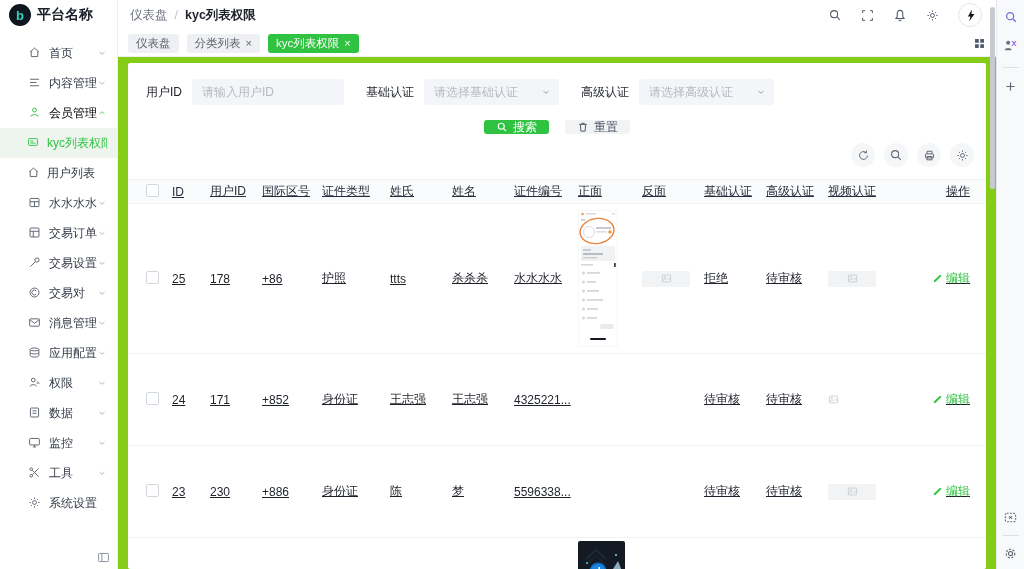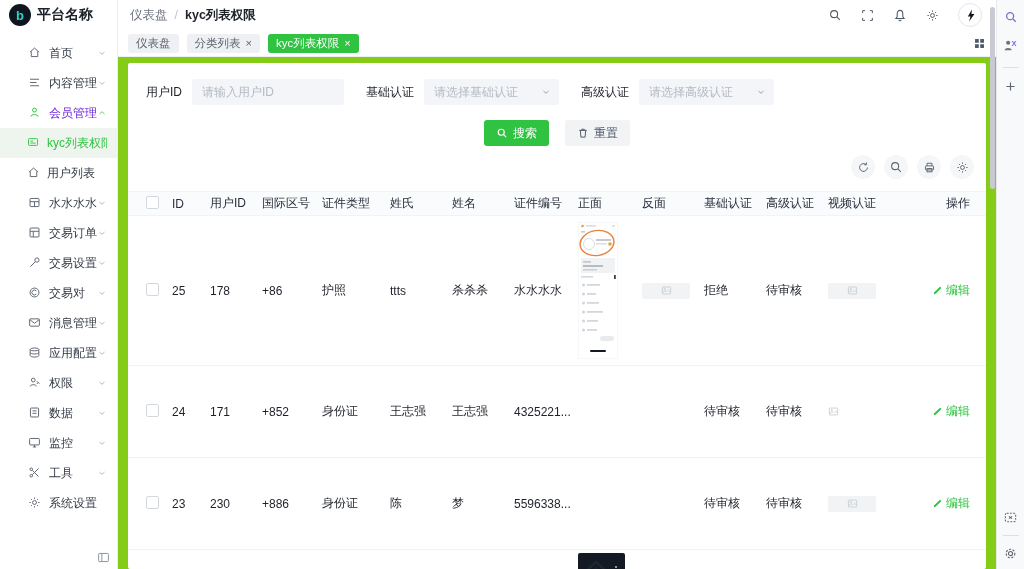--- a/index.html
+++ b/index.html
@@ -12,21 +12,21 @@
   
   .sidebar { width:118px; flex:none; background:#fff; border-right:1px solid #eceef1; position:relative; }
   .logo-row { height:30px; display:flex; align-items:center; gap:6px; padding-left:9px; }
   .logo-badge { width:22px; height:22px; border-radius:50%; background:#10161f; color:#2ed3c2; display:flex; align-items:center; justify-content:center; font-weight:bold; font-size:13px; flex:none; }
   .logo-text { font-size:14px; font-weight:bold; white-space:nowrap; }
   .menu { padding-top:8px; }
   .mi { height:30px; display:flex; align-items:center; padding:0 10px 0 28px; color:#333a45; cursor:pointer; }
   .mi .ic { width:14px; height:14px; margin-right:7px; color:#5f6672; flex:none; }
   .mi .lbl { flex:1; font-size:12px; white-space:nowrap; overflow:hidden; }
   .mi .chev { width:10px; height:10px; color:#9aa1ab; flex:none; }
-  .mi.active { color:#6d28d9;text-align:center; }
+  .mi.active { color:#000000;text-align:center; }
   .mi.active .ic { color:#2fc341; }
   .mi.active .chev { color:#2fc341; }
   .sub .mi { padding-left:27px; }
   .sub .mi .ic { margin-right:6px; }
   .mi.sel { background:#edf5ee; color:#2fc341; }
   .mi.sel .ic { color:#2fc341; }
   .collapse-btn { position:absolute; bottom:5px; right:7px; color:#8a919c; cursor:pointer; }
 
   
   .main-col { flex:1; display:flex; flex-direction:column; min-width:0; position:relative; background:#fff; }
@@ -52,29 +52,29 @@
   .filters { display:flex; align-items:center; padding:16px 18px 0; }
   .fg { display:flex; align-items:center; }
   .fg + .fg { margin-left:22px; }
   .f-label { color:#1d2129; margin-right:10px; white-space:nowrap; }
   .f-input { width:152px; height:26px; background:#f4f5f8; border:none; border-radius:3px; padding:0 10px; font-size:12px; color:#1d2129; outline:none; font-family:inherit; }
   .f-input::placeholder { color:#b4bac3; }
   .f-select { width:135px; height:26px; background:#f4f5f8; border-radius:3px; display:flex; align-items:center; justify-content:space-between; padding:0 8px 0 10px; color:#b4bac3; cursor:pointer; }
   .f-select .chev { color:#9aa1ab; }
 
   .btn-row { display:flex; justify-content:center; gap:16px; margin-top:15px; }
-  .btn { height:26px; border-radius:3px; display:flex; align-items:center; gap:5px; padding:0 12px; font-size:12px; border:none; cursor:pointer; font-family:inherit; }
+  .btn { height:14px; border-radius:3px; display:flex; align-items:center; gap:5px; padding:0 12px; font-size:12px; border:none; cursor:pointer; font-family:inherit; }
   .btn.primary { background:#2fc341; color:#fff; }
   .btn.ghost { background:#f2f3f5; color:#4e5969; }
 
   .tools-row { display:flex; justify-content:flex-end; gap:9px; padding:9px 12px 6px; }
   .tool-btn { width:24px; height:24px; border-radius:50%; background:#f5f6f8; color:#5f6672; display:flex; align-items:center; justify-content:center; cursor:pointer; }
 
   
-  .trow { display:flex; align-items:center; padding:0 10px 0 18px; }
+  .trow { display:flex; align-items:center; padding:0 10px 0 18px;text-decoration:underline; }
   .trow > * { flex:none; white-space:nowrap; overflow:hidden; }
   .trow > *:nth-child(1){ width:26px; }
   .trow > *:nth-child(2){ width:38px; }
   .trow > *:nth-child(3){ width:52px; }
   .trow > *:nth-child(4){ width:60px; }
   .trow > *:nth-child(5){ width:68px; }
   .trow > *:nth-child(6){ width:62px; }
   .trow > *:nth-child(7){ width:62px; }
   .trow > *:nth-child(8){ width:64px; }
   .trow > *:nth-child(9){ width:64px; }

